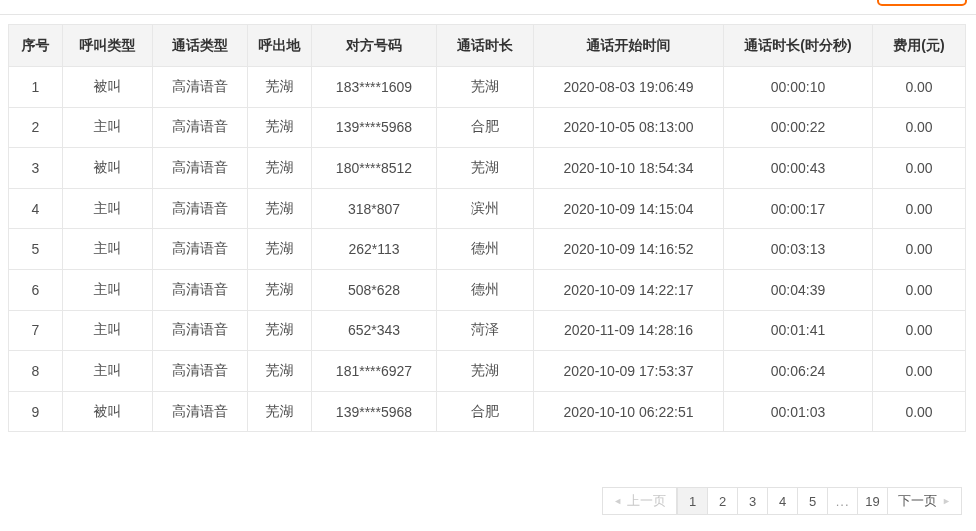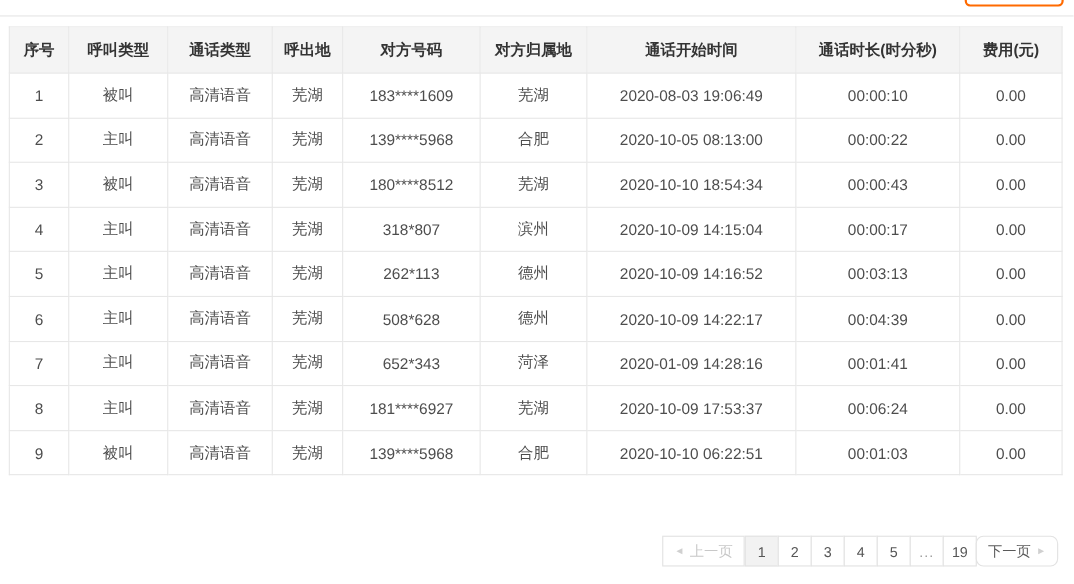--- a/index.html
+++ b/index.html
@@ -78,21 +78,21 @@
     background: #ffffff;
     color: #565656;
     cursor: pointer;
     padding: 0 10px;
   }
   .pg-btn:first-child { margin-left: 0; }
   .pg-num { min-width: 31px; padding: 0; }
   .pg-num.active { background: #f2f2f2; }
   .pg-btn.ellipsis { color: #9a9a9a; cursor: default; letter-spacing: 1px; }
   .pg-prev.disabled { color: #c8c8c8; cursor: default; }
-  .pg-next { color: #5a5a5a; border-radius: 7px; }
+  .pg-next { color: #5a5a5a; }
   .pg-arrow {
     font-size: 9px; color: #d0d0d0; line-height: 1;
   }
   .pg-prev .pg-arrow { margin-right: 5px; }
   .pg-next .pg-arrow { margin-left: 5px; }
 </style>
 </head>
 <body>
 
 <div class="stage">
@@ -113,21 +113,21 @@
         <col class="c7">
         <col class="c8">
     </colgroup>
     <thead>
       <tr id="header-row">
           <th>序号</th>
           <th>呼叫类型</th>
           <th>通话类型</th>
           <th>呼出地</th>
           <th>对方号码</th>
-          <th>对方归属地</th>
+          <th>通话时长</th>
           <th>通话开始时间</th>
           <th>通话时长(时分秒)</th>
           <th>费用(元)</th>
         </tr>
     </thead>
     <tbody id="table-body">
         <tr>
           <td>1</td>
           <td>被叫</td>
           <td>高清语音</td>
@@ -193,21 +193,21 @@
           <td>00:04:39</td>
           <td>0.00</td>
         </tr>
         <tr>
           <td>7</td>
           <td>主叫</td>
           <td>高清语音</td>
           <td>芜湖</td>
           <td>652*343</td>
           <td>菏泽</td>
-          <td>2020-01-09 14:28:16</td>
+          <td>2020-11-09 14:28:16</td>
           <td>00:01:41</td>
           <td>0.00</td>
         </tr>
         <tr>
           <td>8</td>
           <td>主叫</td>
           <td>高清语音</td>
           <td>芜湖</td>
           <td>181****6927</td>
           <td>芜湖</td>

